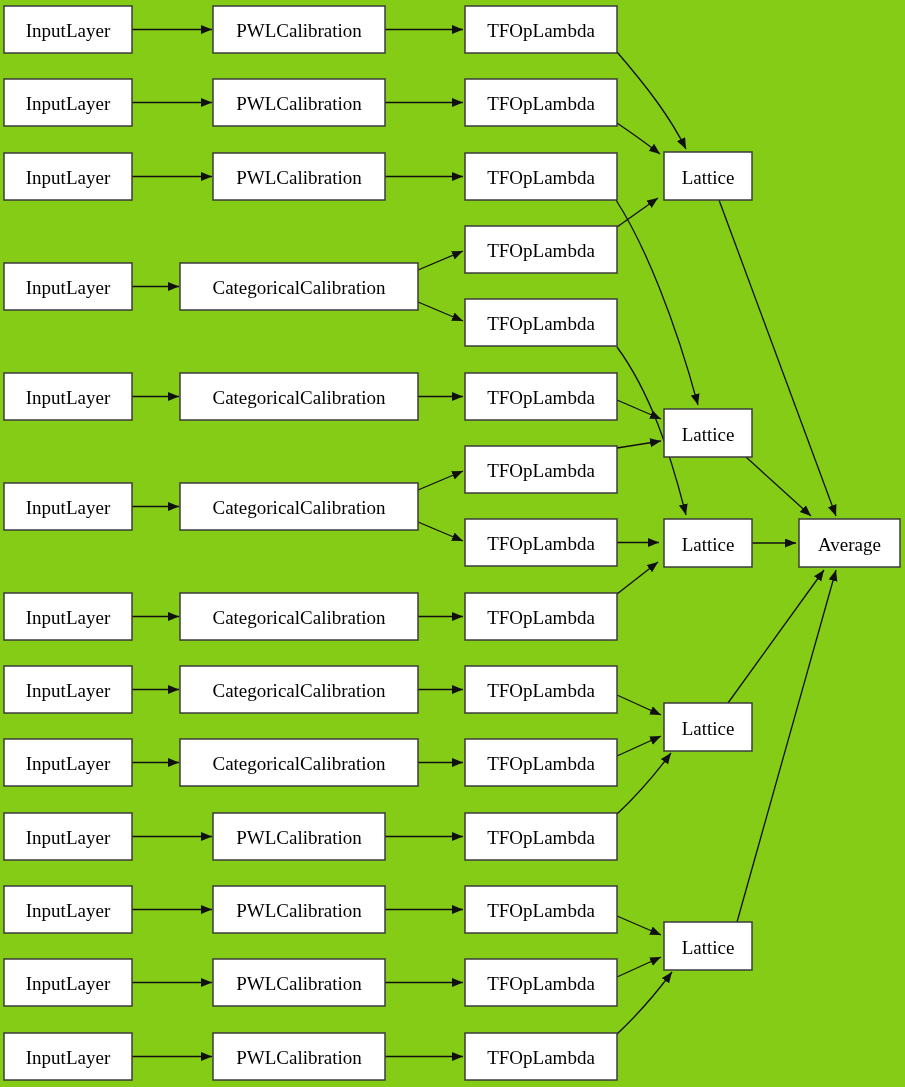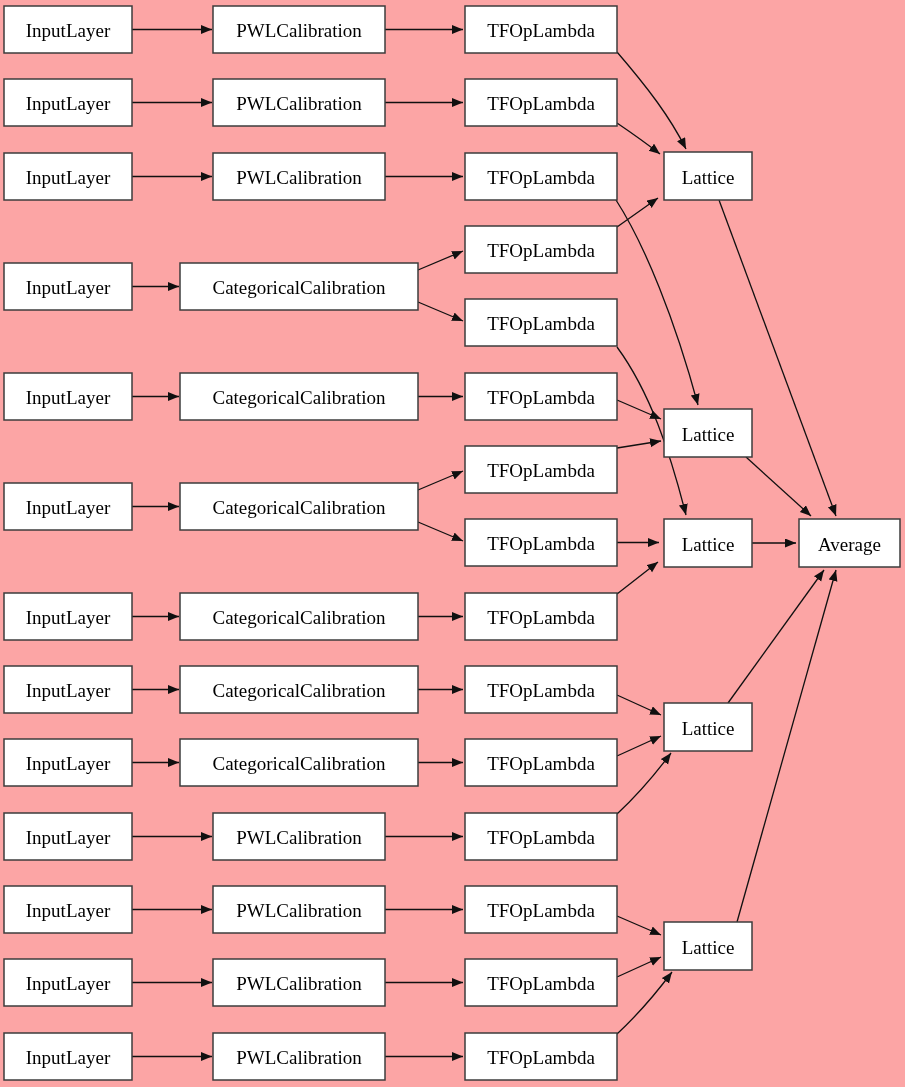--- a/index.html
+++ b/index.html
@@ -1,19 +1,19 @@
 <!DOCTYPE html>
 <html><head>
 <meta charset="utf-8">
 <style>
   html,body{margin:0;padding:0;background:#ffffff;}
   #canvas{
     position:relative;
     width:905px;height:1087px;
-    background:#fca5a5;
+    background:#84cc16;
     font-family:"Liberation Serif","DejaVu Serif",serif;
   }
   #graph{position:absolute;left:0;top:0;}
   .node-box{fill:#ffffff;stroke:#3c3c3c;stroke-width:1.5;}
   .node-label{
     font-family:"Liberation Serif","DejaVu Serif",serif;
     font-size:19px;fill:#000000;
     text-anchor:middle;dominant-baseline:central;
   }
   .edge{fill:none;stroke:#101010;stroke-width:1.3;}

